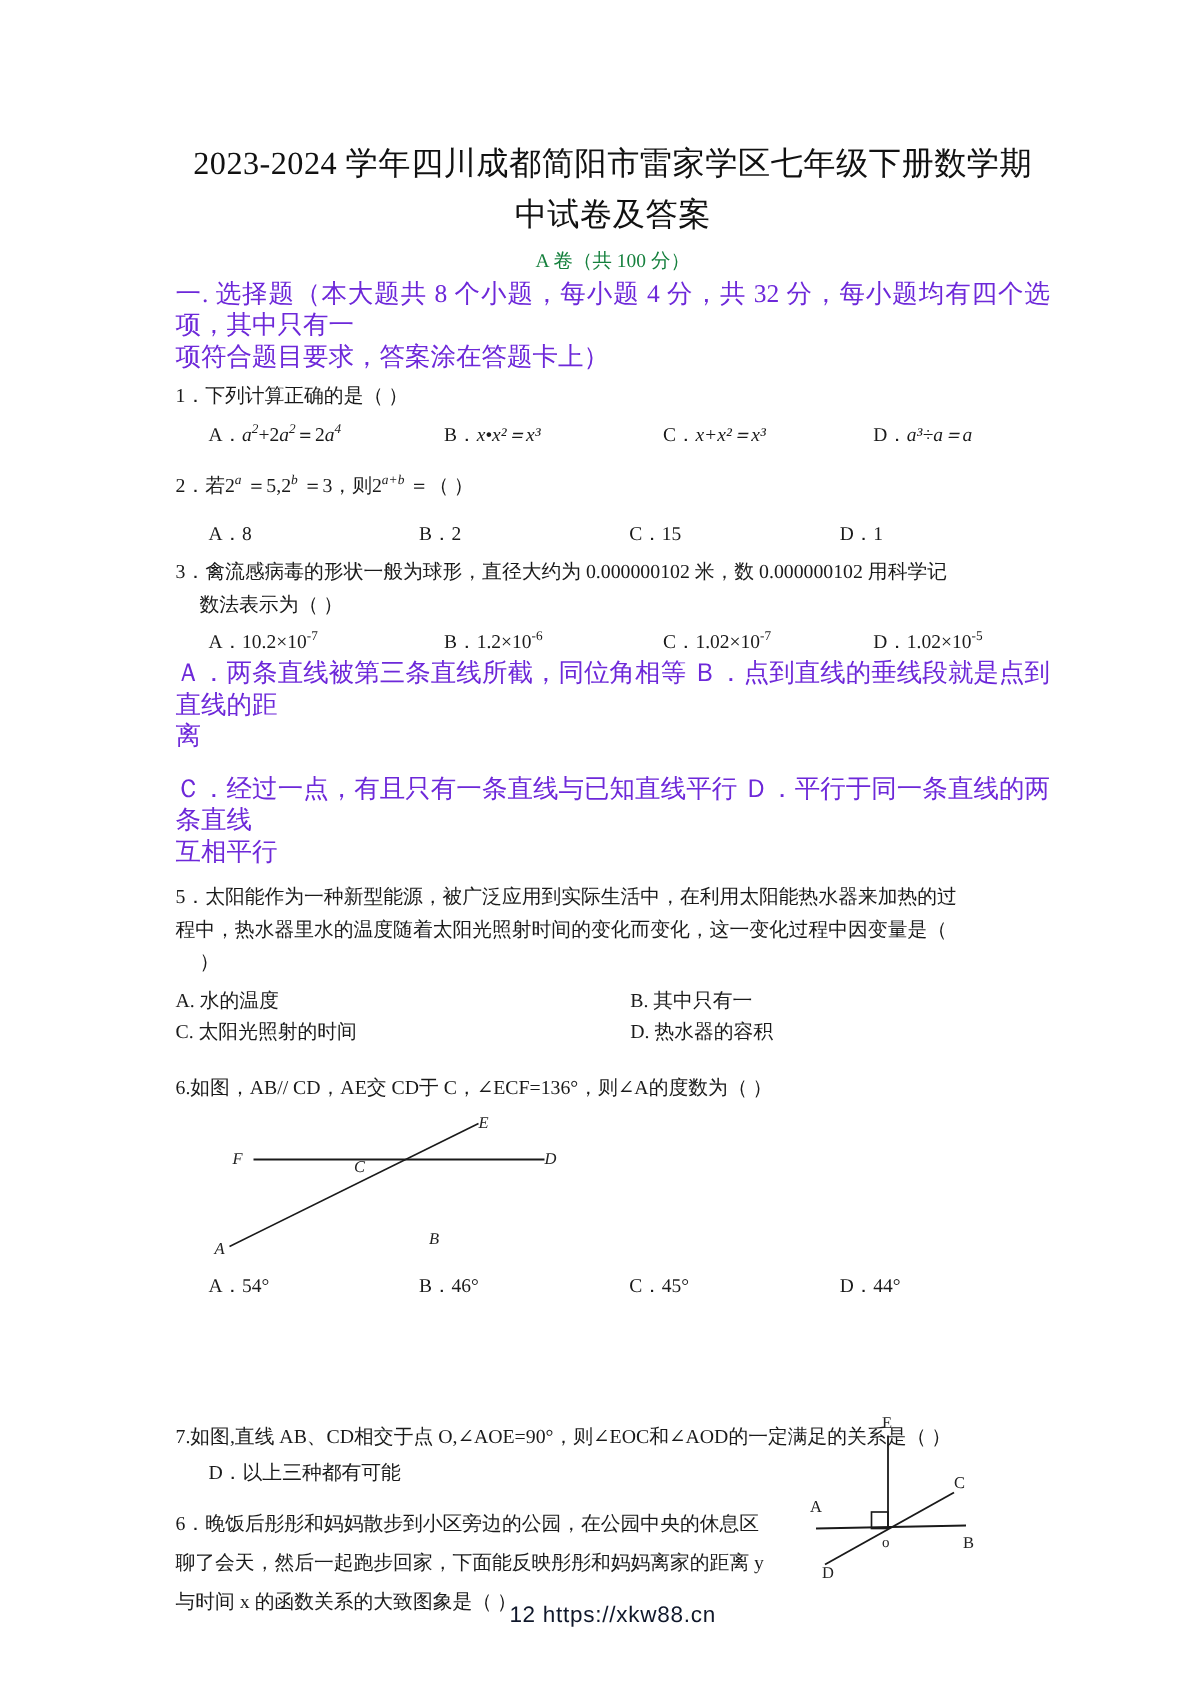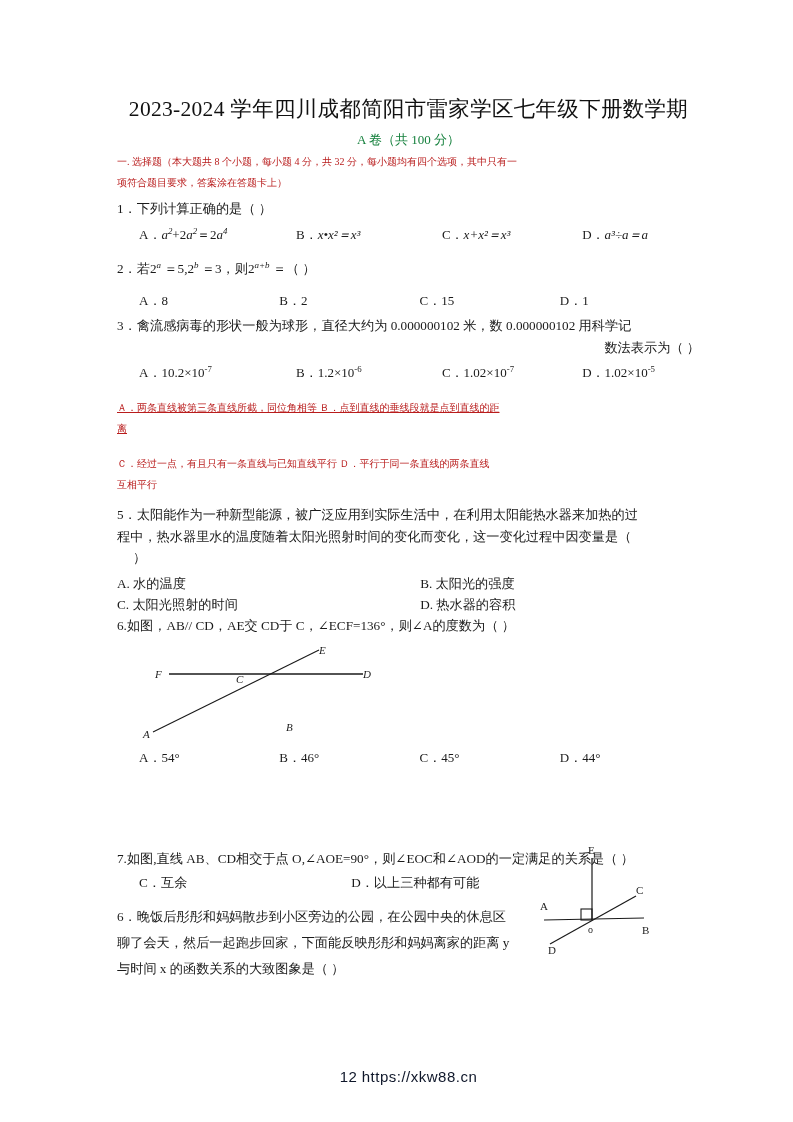--- a/index.html
+++ b/index.html
@@ -42,23 +42,23 @@
   .paper-label {
     text-align: center;
     font-size: 13px;
     line-height: 20px;
     margin: 4px 0 1px 0;
     color: #15803d;
   }
 
   
   .blk {
-    font-size: 10px;
+    font-size: 17px;
     line-height: 21px;
-    color: #b91c1c;
+    color: #6d28d9;
     text-align: justify;
   }
   .qstem {
     font-size: 13.2px;
     line-height: 21.5px;
     margin-top: 5px;
   }
   .hang {
     padding-left: 16px;
     text-indent: -16px;
@@ -142,20 +142,21 @@
   .ws { letter-spacing: 0.5px; }
 </style>
 </head>
 <body>
 
 <div class="page">
   <div class="content">
 
     <div class="doc-title">
       <div>2023-2024 学年四川成都简阳市雷家学区七年级下册数学期</div>
+      <div>中试卷及答案</div>
     </div>
 
     <div class="paper-label">A 卷（共 100 分）</div>
 
     <div class="blk">
       <div>一. 选择题（本大题共 8 个小题，每小题 4 分，共 32 分，每小题均有四个选项，其中只有一</div>
       <div>项符合题目要求，答案涂在答题卡上）</div>
     </div>
 
     <div class="qstem">1．下列计算正确的是（        ）</div>
@@ -180,52 +181,52 @@
     <div class="opts4" style="margin-top:12px;">
       <div>A．8</div>
       <div>B．2</div>
       <div>C．15</div>
       <div>D．1</div>
     </div>
 
     <div class="qstem hang" style="margin-top:4px;">
       <span>3．禽流感病毒的形状一般为球形，直径大约为 0.000000102 米，数 0.000000102 用科学记</span>
     </div>
-    <div class="qstem sub-line" style="margin-top:0;text-align:right;">数法表示为（        ）</div>
+    <div class="qstem sub-line" style="margin-top:0;">数法表示为（        ）</div>
     <div class="opts4 wide">
       <div><span>A．</span><span>10.2×10</span><sup>-7</sup></div>
       <div><span>B．</span><span>1.2×10</span><sup>-6</sup></div>
       <div><span>C．</span><span>1.02×10</span><sup>-7</sup></div>
       <div><span>D．</span><span>1.02×10</span><sup>-5</sup></div>
     </div>
 
-    <div class="blk" style="margin-top:14px;text-decoration:underline;">
+    <div class="blk" style="">
       <div>Ａ．两条直线被第三条直线所截，同位角相等  Ｂ．点到直线的垂线段就是点到直线的距</div>
       <div>离</div>
     </div>
     <div class="blk" style="margin-top:14px;">
       <div>Ｃ．经过一点，有且只有一条直线与已知直线平行  Ｄ．平行于同一条直线的两条直线</div>
       <div>互相平行</div>
     </div>
 
     <div class="qstem hang" style="margin-top:9px;">
       <span>5．太阳能作为一种新型能源，被广泛应用到实际生活中，在利用太阳能热水器来加热的过</span>
     </div>
     <div class="qstem" style="margin-top:0;">程中，热水器里水的温度随着太阳光照射时间的变化而变化，这一变化过程中因变量是（</div>
     <div class="qstem sub-line" style="margin-top:0;">）</div>
     <div class="opts2" style="margin-top:4px;align-items:flex-end;">
       <div>A. 水的温度</div>
-      <div>B. 太阳光的强度</div>
+      <div>B. 其中只有一</div>
     </div>
     <div class="opts2" style="margin-top:0;">
       <div>C. 太阳光照射的时间</div>
       <div>D. 热水器的容积</div>
     </div>
 
-    <div class="qstem" style="margin-top:0;">6.如图，AB// CD，AE交 CD于 C，∠ECF=136°，则∠A的度数为（        ）</div>
+    <div class="qstem" style="margin-top:16px;">6.如图，AB// CD，AE交 CD于 C，∠ECF=136°，则∠A的度数为（        ）</div>
 
     <div class="fig6">
       <svg width="300" height="104" viewBox="0 0 300 104">
 
         <line x1="28" y1="32" x2="222" y2="32" stroke="#1a1a1a" stroke-width="1.3"></line>
 
         <line x1="12" y1="90" x2="178" y2="8" stroke="#1a1a1a" stroke-width="1.1"></line>
       </svg>
       <span class="fig-label" style="left:14px; top:26px;">F</span>
       <span class="fig-label" style="left:95px; top:31px;">C</span>
@@ -259,21 +260,20 @@
         <span class="fig-label" style="left:100px; top:36px; font-style:normal;">C</span>
         <span class="fig-label" style="left:4px; top:52px; font-style:normal;">A</span>
         <span class="fig-label" style="left:106px; top:76px; font-style:normal;">B</span>
         <span class="fig-label" style="left:12px; top:96px; font-style:normal;">D</span>
         <span class="fig-label" style="left:52px; top:76px; font-style:normal; font-size:10px;">o</span>
       </div>
 
       <div class="q78text">
         <div class="qstem" style="width:583px; margin-top:0;">7.如图,直线 AB、CD相交于点 O,∠AOE=90°，则∠EOC和∠AOD的一定满足的关系是（        ）</div>
         <div class="opts2 pad" style="margin-top:2px;">
-          <div>C．互余</div>
           <div>D．以上三种都有可能</div>
         </div>
 
         <div class="qstem" style="margin-top:11px; line-height:26px;">6．晚饭后彤彤和妈妈散步到小区旁边的公园，在公园中央的休息区</div>
         <div class="qstem" style="margin-top:0; line-height:26px;">聊了会天，然后一起跑步回家，下面能反映彤彤和妈妈离家的距离 y</div>
         <div class="qstem" style="margin-top:0; line-height:26px;">与时间 x 的函数关系的大致图象是（        ）</div>
       </div>
     </div>
 
   </div>

